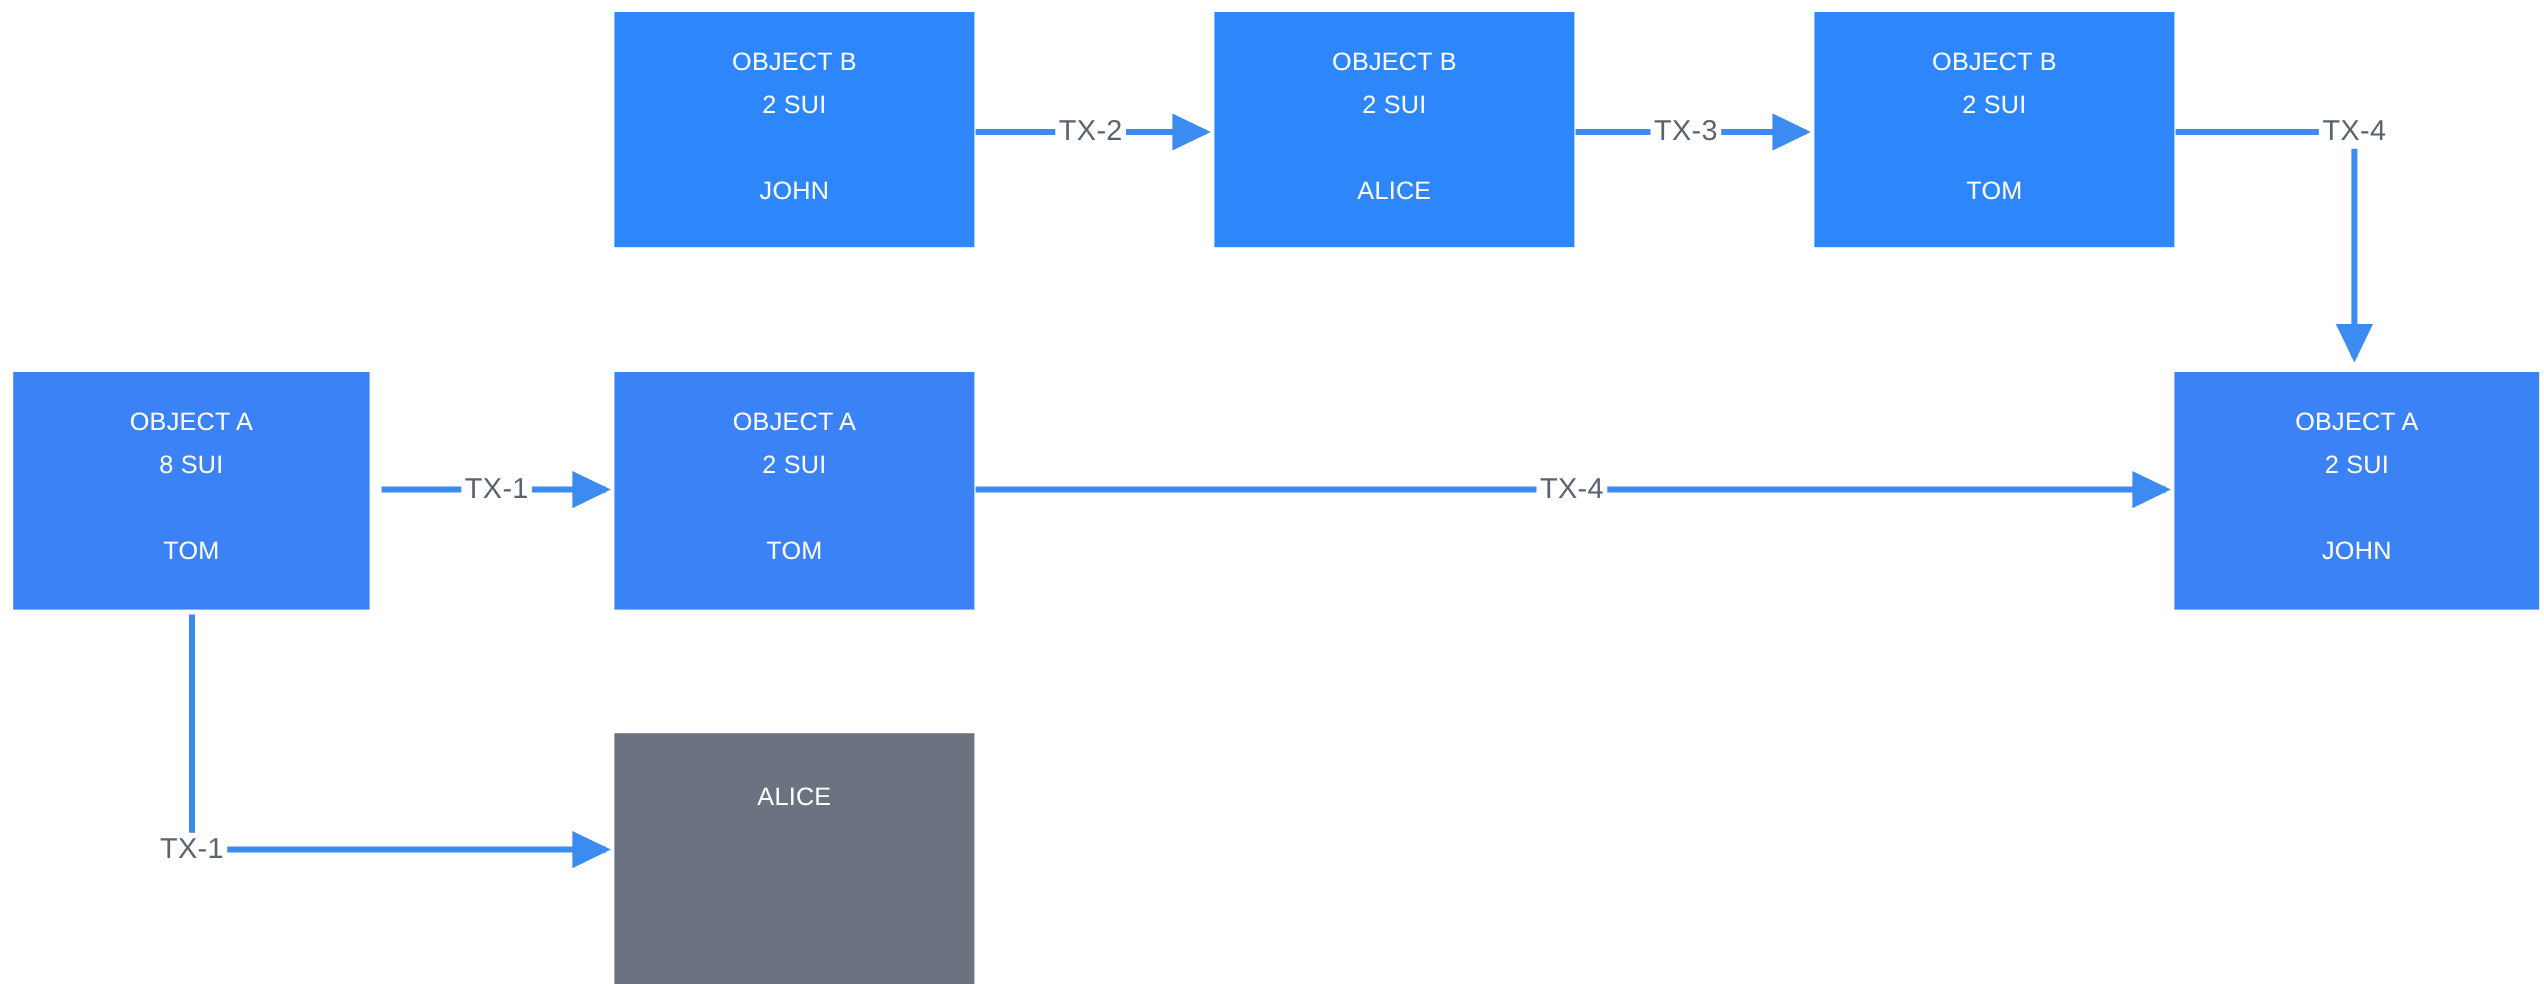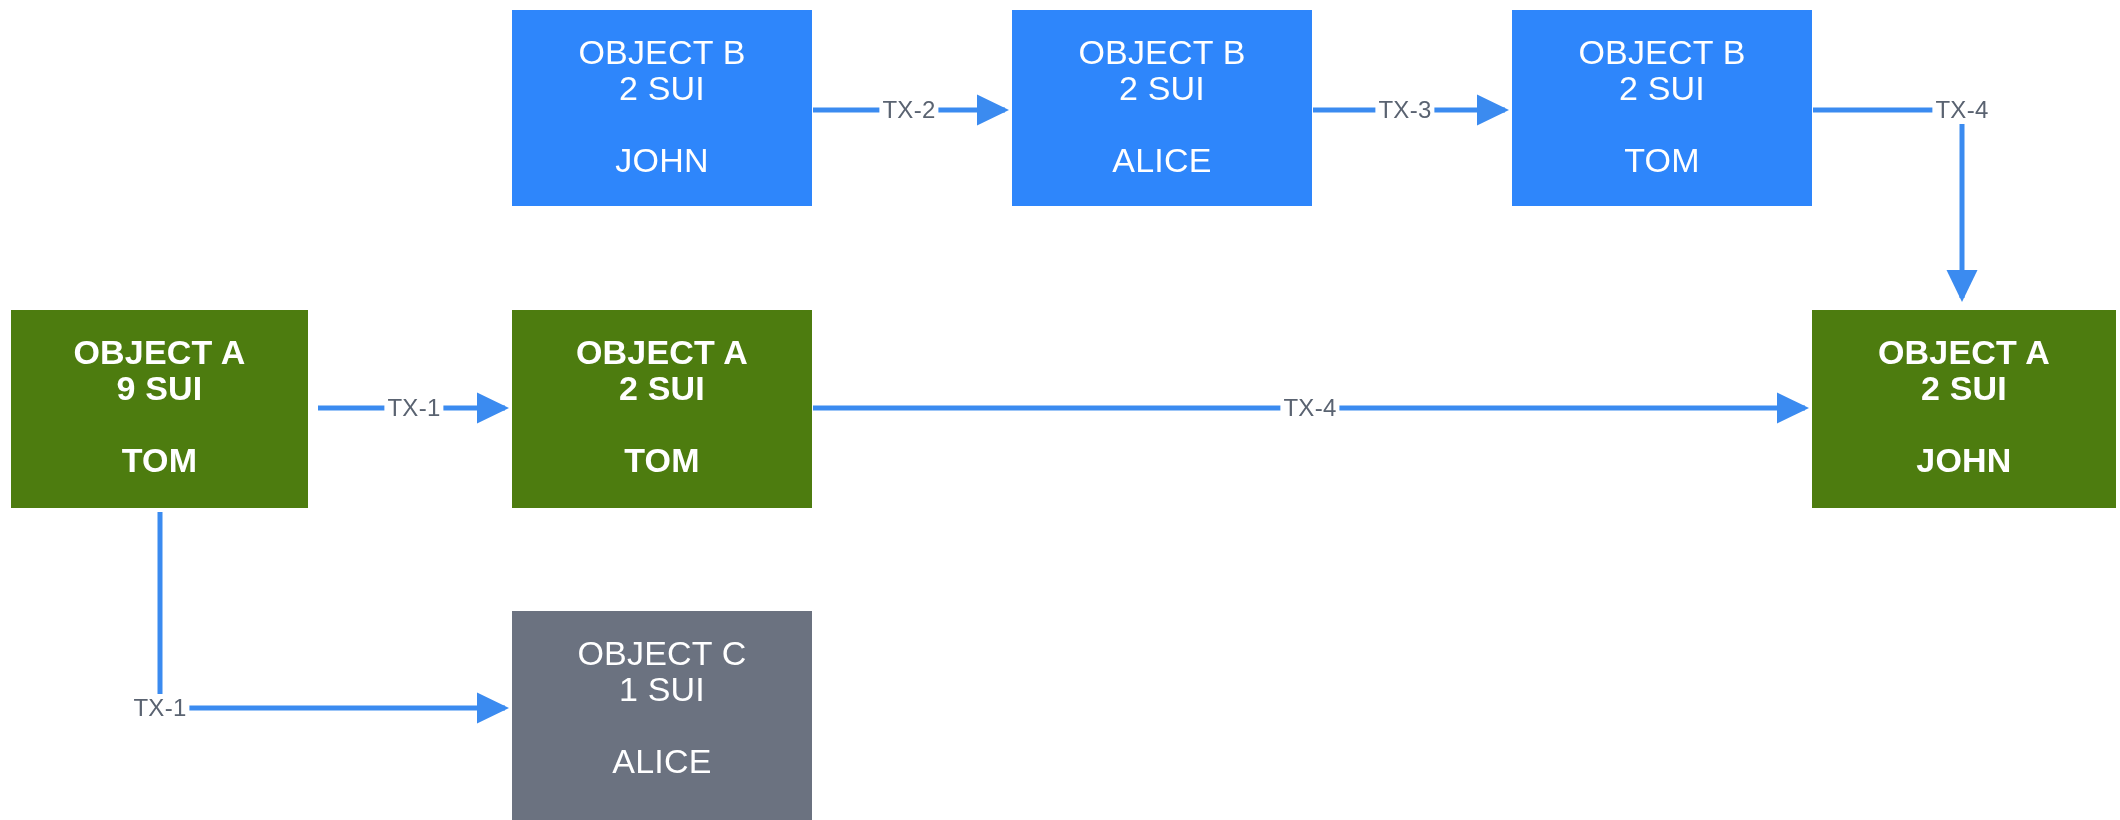--- a/index.html
+++ b/index.html
@@ -19,38 +19,38 @@
     overflow: hidden;
   }
   .node {
     position: absolute;
     box-sizing: border-box;
     display: flex;
     flex-direction: column;
     align-items: center;
     color: #ffffff;
     font-family: "Liberation Sans", sans-serif;
-    font-size: 34px;
+    font-size: 21px;
     line-height: 36px;
     letter-spacing: 0.2px;
     white-space: nowrap;
   }
   .node .node-head {
     margin-top: 24px;
     text-align: center;
   }
   .node .node-owner {
     margin-top: 36px;
     text-align: right;
   }
   .node-object { display: block; }
   .node-amount { display: block; }
 
   .node.blue   { background: #2e86fb; }
-  .node.black  { background: #4d7c0f; font-weight: bold; }
+  .node.black  { background: #3b82f6; }
   .node.gray   { background: #6b7280; }
 
   
   .edge-svg {
     position: absolute;
     left: 0;
     top: 0;
     width: 2120px;
     height: 820px;
     overflow: visible;
@@ -126,21 +126,21 @@
     <div class="node-head">
       <span class="node-object">OBJECT B</span>
       <span class="node-amount">2 SUI</span>
     </div>
     <div class="node-owner">TOM</div>
   </div>
 
   <div class="node black" style="left:11px; top:310px; width:297px; height:198px;">
     <div class="node-head">
       <span class="node-object">OBJECT A</span>
-      <span class="node-amount">9 SUI</span>
+      <span class="node-amount">8 SUI</span>
     </div>
     <div class="node-owner">TOM</div>
   </div>
 
   <div class="node black" style="left:512px; top:310px; width:300px; height:198px;">
     <div class="node-head">
       <span class="node-object">OBJECT A</span>
       <span class="node-amount">2 SUI</span>
     </div>
     <div class="node-owner">TOM</div>
@@ -148,20 +148,16 @@
 
   <div class="node black" style="left:1812px; top:310px; width:304px; height:198px;">
     <div class="node-head">
       <span class="node-object">OBJECT A</span>
       <span class="node-amount">2 SUI</span>
     </div>
     <div class="node-owner">JOHN</div>
   </div>
 
   <div class="node gray" style="left:512px; top:611px; width:300px; height:209px;">
-    <div class="node-head">
-      <span class="node-object">OBJECT C</span>
-      <span class="node-amount">1 SUI</span>
-    </div>
     <div class="node-owner">ALICE</div>
   </div>
 
 </div>
 
 </body></html>

